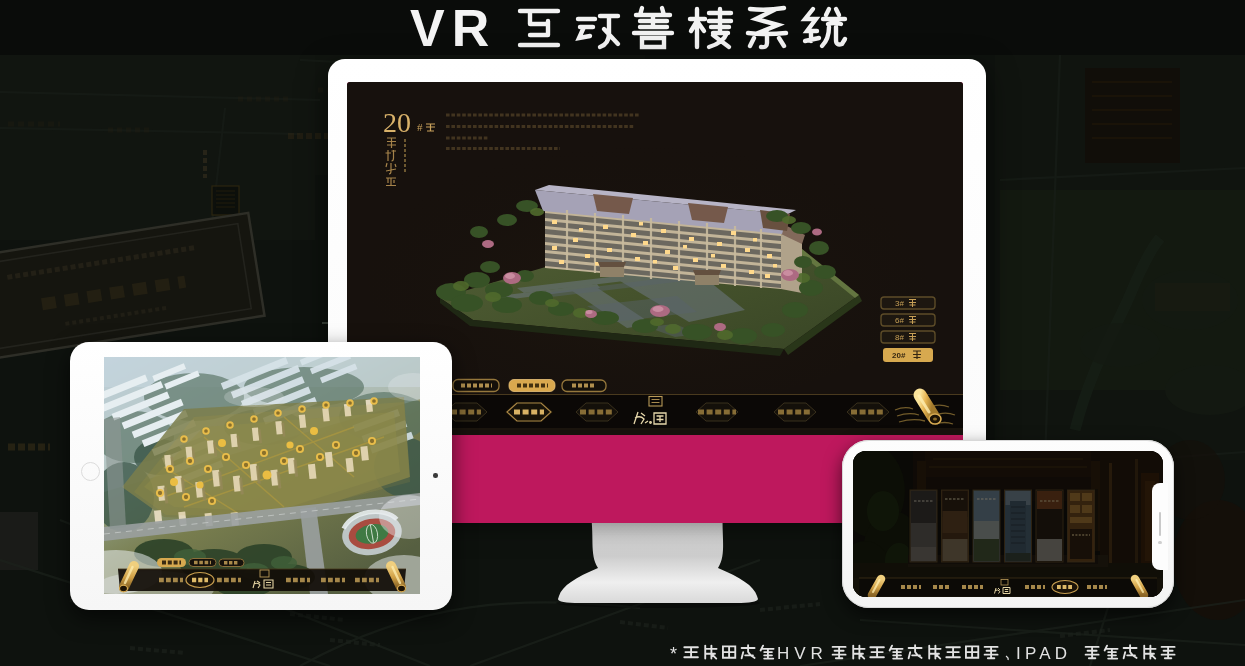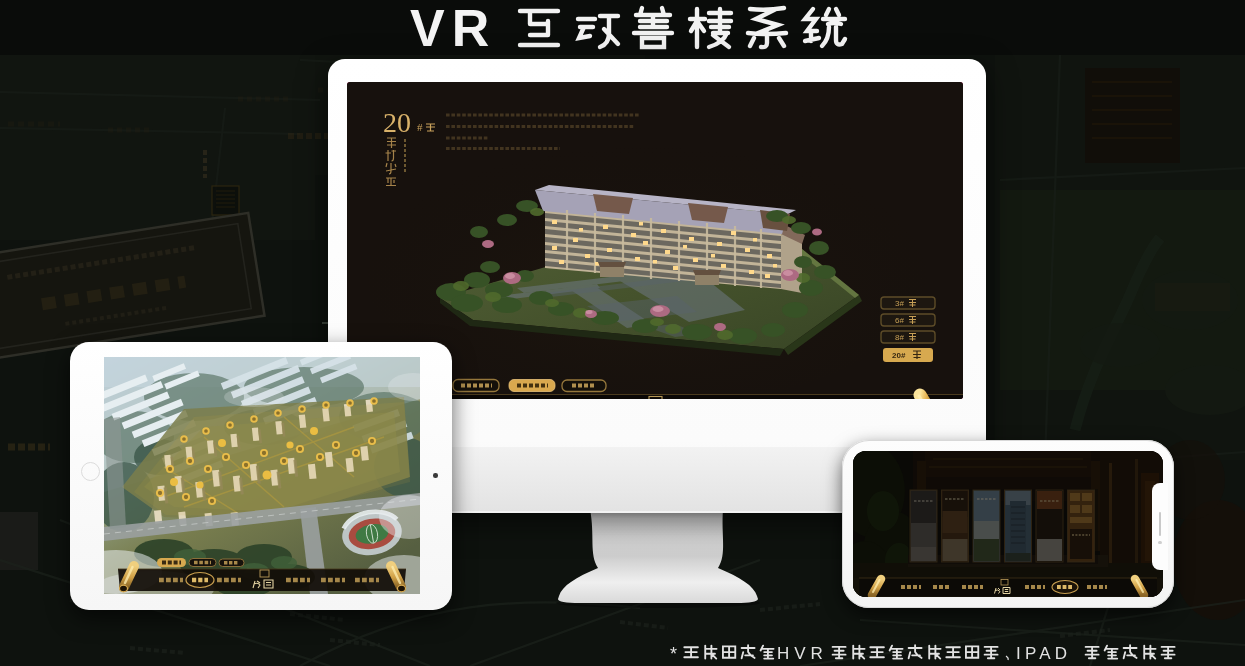--- a/index.html
+++ b/index.html
@@ -166,21 +166,21 @@
 
   <ellipse cx="118" cy="102" rx="102" ry="5" fill="#000" opacity="0.35"></ellipse>
   <path d="M50 8 L183 8 C181 35 187 53 178 67 C200 76 214 85 217 95 L218 98 Q217 102 196 102 L40 102 Q18 102 18 98 L19 95 C22 85 36 76 58 67 C49 53 55 35 50 8 Z" fill="url(#standg)"></path>
 
 </svg>
 
 <div class="abs" style="left:328px;top:59px;width:658px;height:454px;border-radius:17px;background:linear-gradient(#ffffff,#fbfbfb 84%,#f2f2f2);box-shadow:0 10px 30px rgba(0,0,0,0.55);"></div>
 
 <div class="abs" style="left:330px;top:447px;width:654px;height:64px;border-radius:0 0 15px 15px;background:linear-gradient(#f2f2f2,#e3e3e3);"></div>
 
-<div class="abs" style="left:347px;top:82px;width:616px;height:317px;background:#be185d;border-radius:3px;overflow:hidden;">
+<div class="abs" style="left:347px;top:82px;width:616px;height:441px;background:#be185d;border-radius:3px;overflow:hidden;">
   <svg width="616" height="353" viewBox="0 0 616 353">
     <rect width="616" height="353" fill="#17110d"></rect>
     <radialGradient id="scrglow" cx="0.5" cy="0.55" r="0.6">
       <stop offset="0" stop-color="#241b10" stop-opacity="0.55"></stop>
           <stop offset="1" stop-color="#150f0b" stop-opacity="0"></stop>
     </radialGradient>
     <ellipse cx="300" cy="195" rx="280" ry="130" fill="url(#scrglow)"></ellipse>
 
     <g>
       <text x="36" y="50" font-family="Liberation Serif,serif" font-size="28" fill="#d9b26a">20</text>

